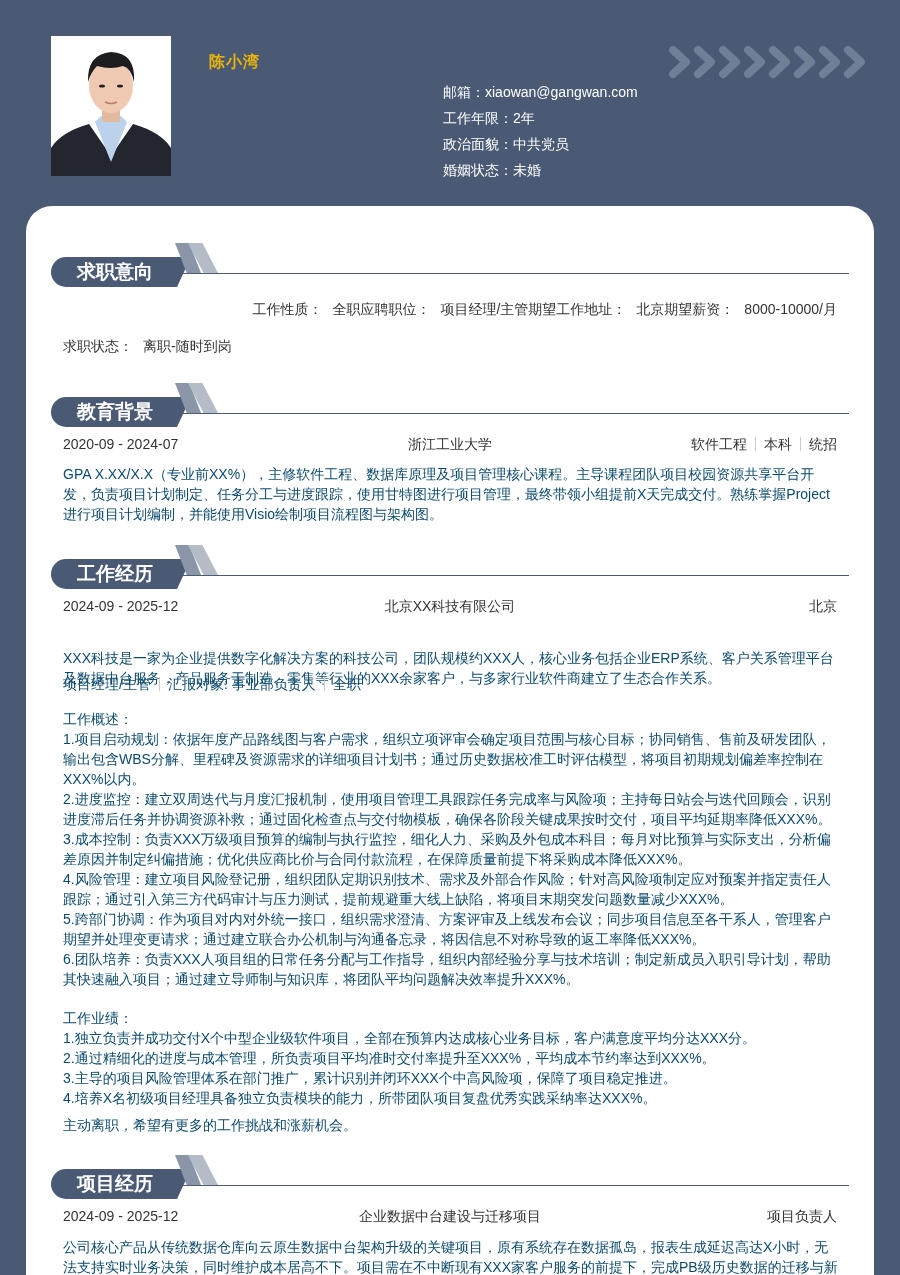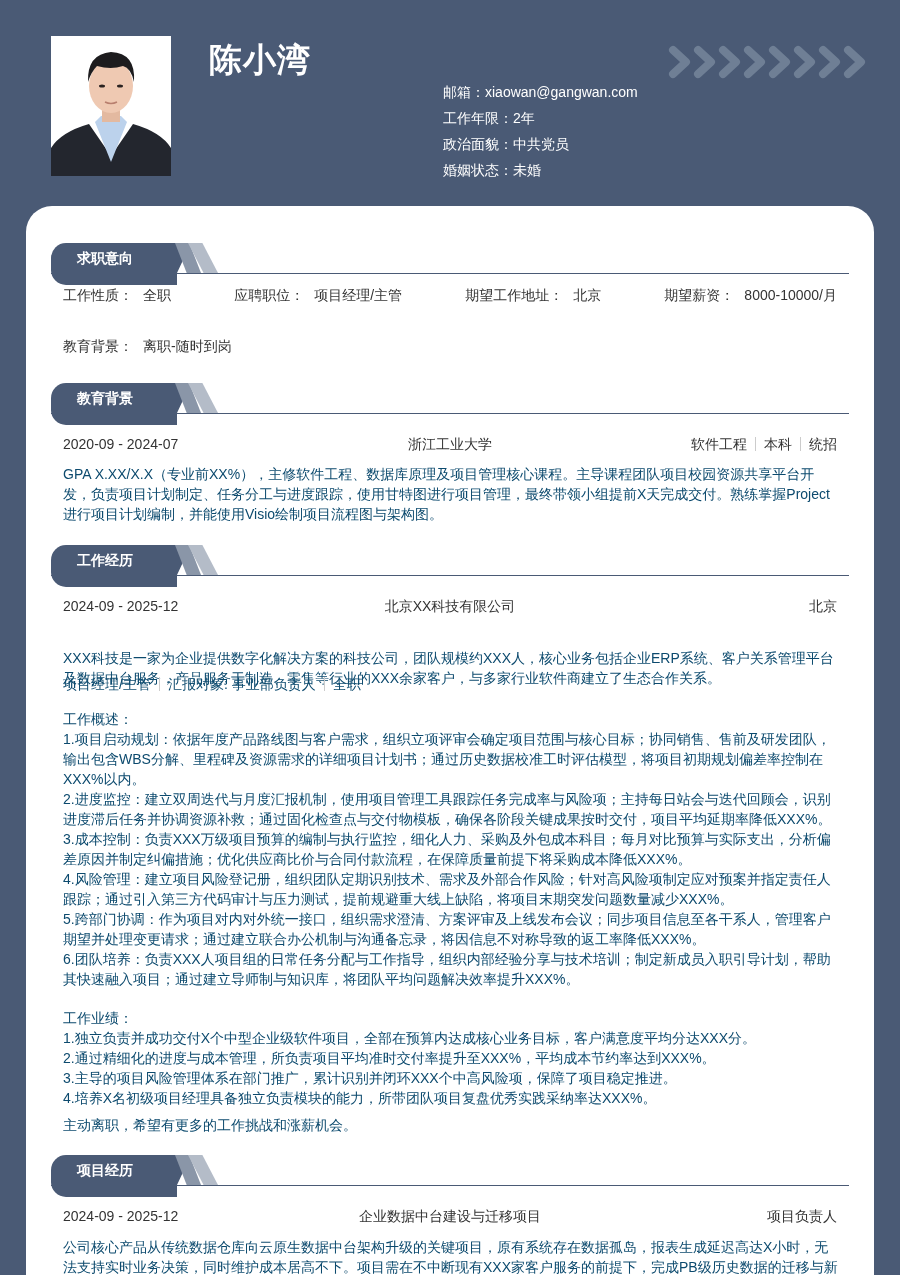--- a/index.html
+++ b/index.html
@@ -10,42 +10,42 @@
     color:#333;
     position:relative;
   }
   .header { position:absolute; left:0; top:0; width:900px; height:210px; }
   .photo {
     position:absolute; left:51px; top:36px; width:120px; height:140px;
     background:#fff; overflow:hidden;
   }
   .photo svg { display:block; }
   .name {
-    position:absolute; left:209px; top:38px; font-size:33px; font-weight:bold;
-    color:#ffffff; letter-spacing:1px;
+    position:absolute; left:209px; top:52px; font-size:16px; font-weight:bold;
+    color:#eab308; letter-spacing:1px;
   }
   .info-col { position:absolute; top:82px; font-size:14px; color:#fff; }
   .info-col .row { height:26px; line-height:20px; }
   .info-col.left { left:209px; }
   .info-col.right { left:443px; }
   .chevrons { position:absolute; left:668px; top:42px; display:flex; }
   .chev { width:25px; height:40px; }
 
   .card {
     position:absolute; left:26px; top:206px; width:848px; height:1100px;
     background:#fff; border-radius:26px 26px 0 0;
   }
   .section-head {
     position:absolute; left:25px; width:798px; height:30px;
     border-bottom:1.5px solid #4a5a75;
   }
   .tab {
-    position:absolute; left:0; top:0; height:42px; width:126px;
+    position:absolute; left:0; top:14px; height:30px; width:126px;
     background:#4a5a75; border-radius:15px 0 0 15px;
-    color:#fff; font-weight:bold; font-size:14px; line-height:30px;
+    color:#fff; font-weight:bold; font-size:19px; line-height:30px;
     padding-left:26px; box-sizing:border-box;
   }
   .tab::after {
     content:""; position:absolute; right:-14px; top:0; width:0; height:0;
     border-top:30px solid #4a5a75; border-right:14px solid transparent;
   }
   .stripe1 {
     position:absolute; left:120px; top:0; width:26px; height:30px;
     background:#8a96a8; clip-path:polygon(0 0,55% 0,100% 100%,45% 100%);
     left:124px;
@@ -121,41 +121,41 @@
   </div>
 </div>
 
 <div class="card">
 
   <div class="section-head" style="top:37px;">
     <div class="tab">求职意向</div>
     <div class="stripe1"></div>
     <div class="stripe2"></div>
   </div>
-  <div class="row-flex between" style="top:79px;">
+  <div class="row-flex between" style="top:93px;justify-content:flex-end;">
     <div class="intent-item">
         <span class="lbl">工作性质：</span>
         <span>全职</span>
       </div>
     <div class="intent-item">
         <span class="lbl">应聘职位：</span>
         <span>项目经理/主管</span>
       </div>
     <div class="intent-item">
         <span class="lbl">期望工作地址：</span>
         <span>北京</span>
       </div>
     <div class="intent-item">
         <span class="lbl">期望薪资：</span>
         <span>8000-10000/月</span>
       </div>
   </div>
   <div class="row-flex" style="top:130px;">
     <div class="intent-item">
-        <span class="lbl">教育背景：</span>
+        <span class="lbl">求职状态：</span>
         <span>离职-随时到岗</span>
       </div>
   </div>
 
   <div class="section-head" style="top:177px;">
     <div class="tab">教育背景</div>
     <div class="stripe1"></div>
     <div class="stripe2"></div>
   </div>
   <div class="row-flex between" style="top:228px;">

